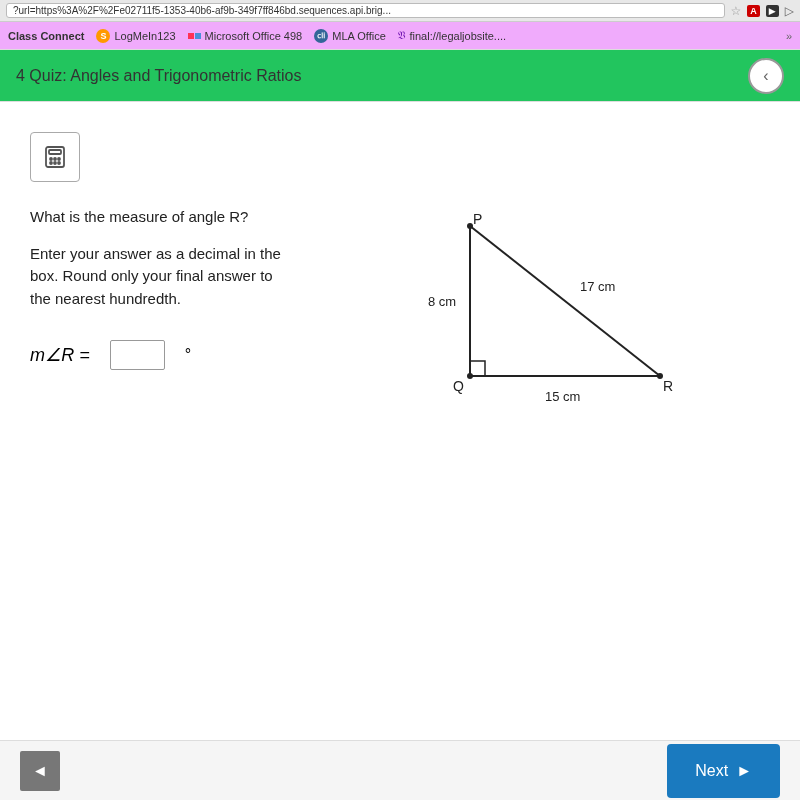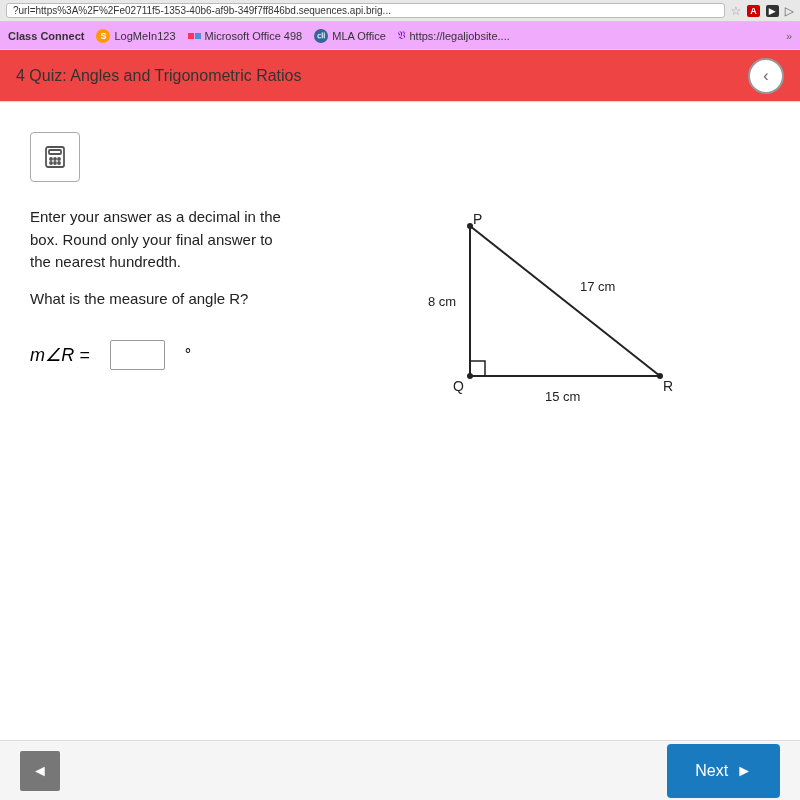--- a/index.html
+++ b/index.html
@@ -64,21 +64,21 @@
       font-size: 9px; font-weight: bold; color: white;
     }
     .bm-icon-logmein { background: #f90; }
     .bm-icon-mla { background: #336699; font-size: 8px; }
     .bm-item-classconnect { font-weight: bold; color: #333; }
     .bm-more { color: #666; margin-left: auto; }
 
     
     .page-header {
       height: 52px;
-      background: #ef4444;
+      background: #22c55e;
       border-bottom: 1px solid #ddd;
       display: flex;
       align-items: center;
       padding: 0 16px;
       position: relative;
     }
     .page-title {
       font-size: 16px;
       color: #333;
       font-weight: normal;
@@ -225,21 +225,21 @@
       <span style="width:6px;height:6px;background:#4a90d9;display:inline-block;"></span>
     </span>
     <span>Microsoft Office 498</span>
   </div>
   <div class="bm-item">
     <span class="bm-icon-circle bm-icon-mla" style="font-size:7px;">ⅽⅼⅰ</span>
     <span>MLA Office</span>
   </div>
   <div class="bm-item">
     <span style="color:#6a0dad;">𝔙</span>
-    <span>https://legaljobsite....</span>
+    <span>final://legaljobsite....</span>
   </div>
   <div class="bm-more">»</div>
 </div>
 
 <div class="page-header">
   <span class="page-title">4 Quiz: Angles and Trigonometric Ratios</span>
   <div class="back-btn">‹</div>
 </div>
 
 <div class="main-content">
@@ -252,26 +252,26 @@
       <circle cx="12" cy="14" r="1" fill="#555"></circle>
       <circle cx="16" cy="14" r="1" fill="#555"></circle>
       <circle cx="8" cy="18" r="1" fill="#555"></circle>
       <circle cx="12" cy="18" r="1" fill="#555"></circle>
       <circle cx="16" cy="18" r="1" fill="#555"></circle>
     </svg>
   </div>
 
   <div class="question-layout">
     <div class="question-text">
+      <p>What is the measure of angle R?</p>
       <p>
         <span>Enter your answer as a decimal in the</span><br>
         <span>box. Round only your final answer to</span><br>
         <span>the nearest hundredth.</span>
       </p>
-      <p>What is the measure of angle R?</p>
 
       <div class="answer-row">
         <span class="answer-math">m∠R =</span>
         <input class="answer-input" type="text" value="" style="">
         <span class="degree-sym">°</span>
       </div>
     </div>
 
     <div class="triangle-area">
       <svg width="310" height="230" viewBox="0 0 310 230">

